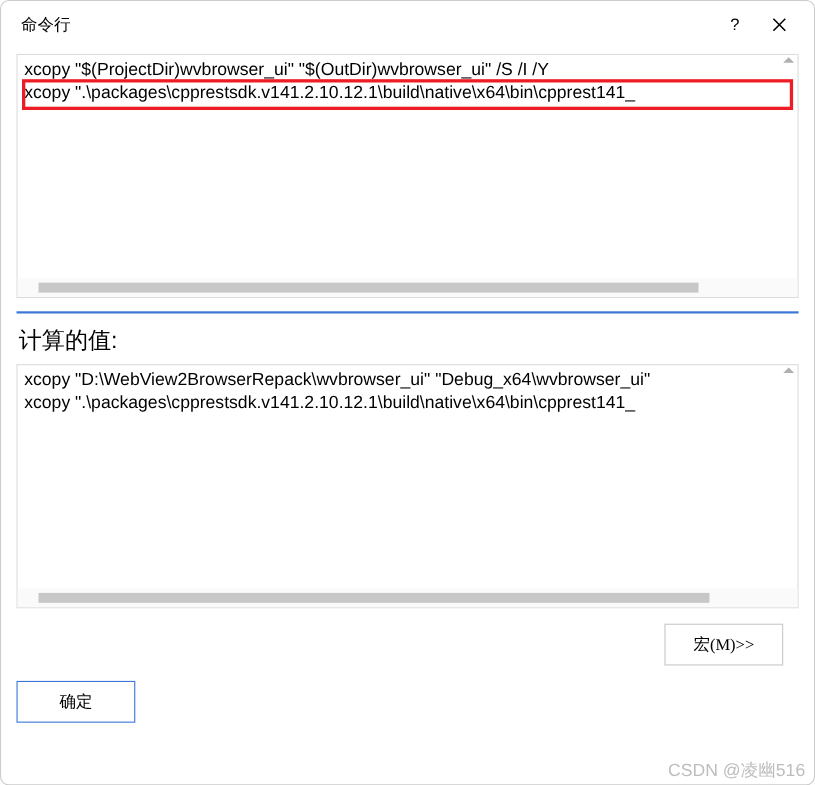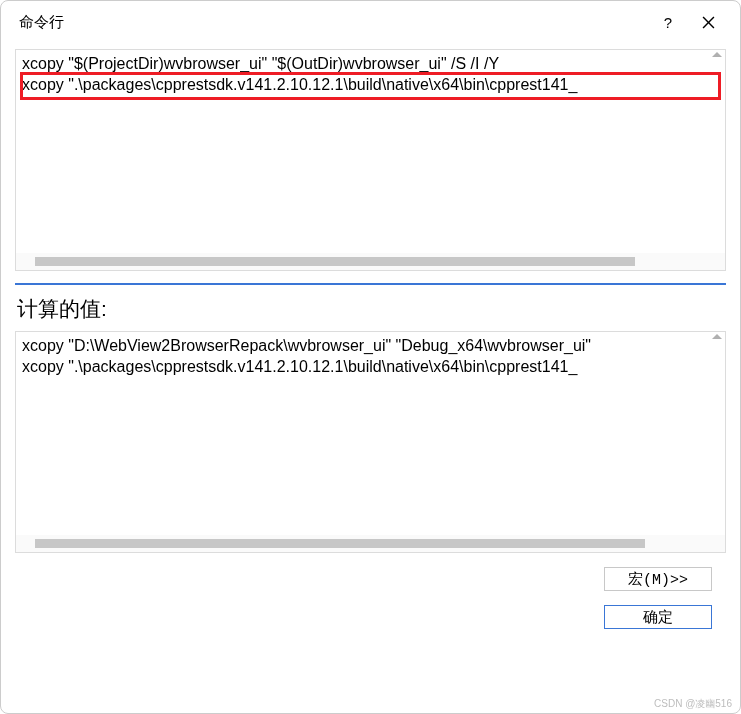--- a/index.html
+++ b/index.html
@@ -139,45 +139,44 @@
     }
     .button-row {
       padding: 14px 14px 8px 0;
       display: flex;
       justify-content: flex-end;
       gap: 12px;
     }
     .button-row2 {
       padding: 6px 14px 14px 0;
       display: flex;
-      justify-content: flex-end;
       gap: 12px;
     }
     .btn {
       min-width: 108px;
-      height: 24px;
+      height: 38px;
       border: 1px solid #c8c8c8;
       background: #ffffff;
       font-size: 15px;
-      font-family: Liberation Mono, monospace;
+      font-family: Liberation Serif, serif;
       color: #000;
       cursor: default;
       display: flex;
       align-items: center;
       justify-content: center;
       padding: 0 14px;
     }
     .btn.default {
       border: 1.5px solid #3a76d6;
     }
     .watermark {
       position: absolute;
       right: 8px;
       bottom: 2px;
-      font-size: 10px;
+      font-size: 16px;
       color: #bdbdbd;
       pointer-events: none;
     }
     .line {
       white-space: nowrap;
     }
   </style>
 </head>
 <body>
 

